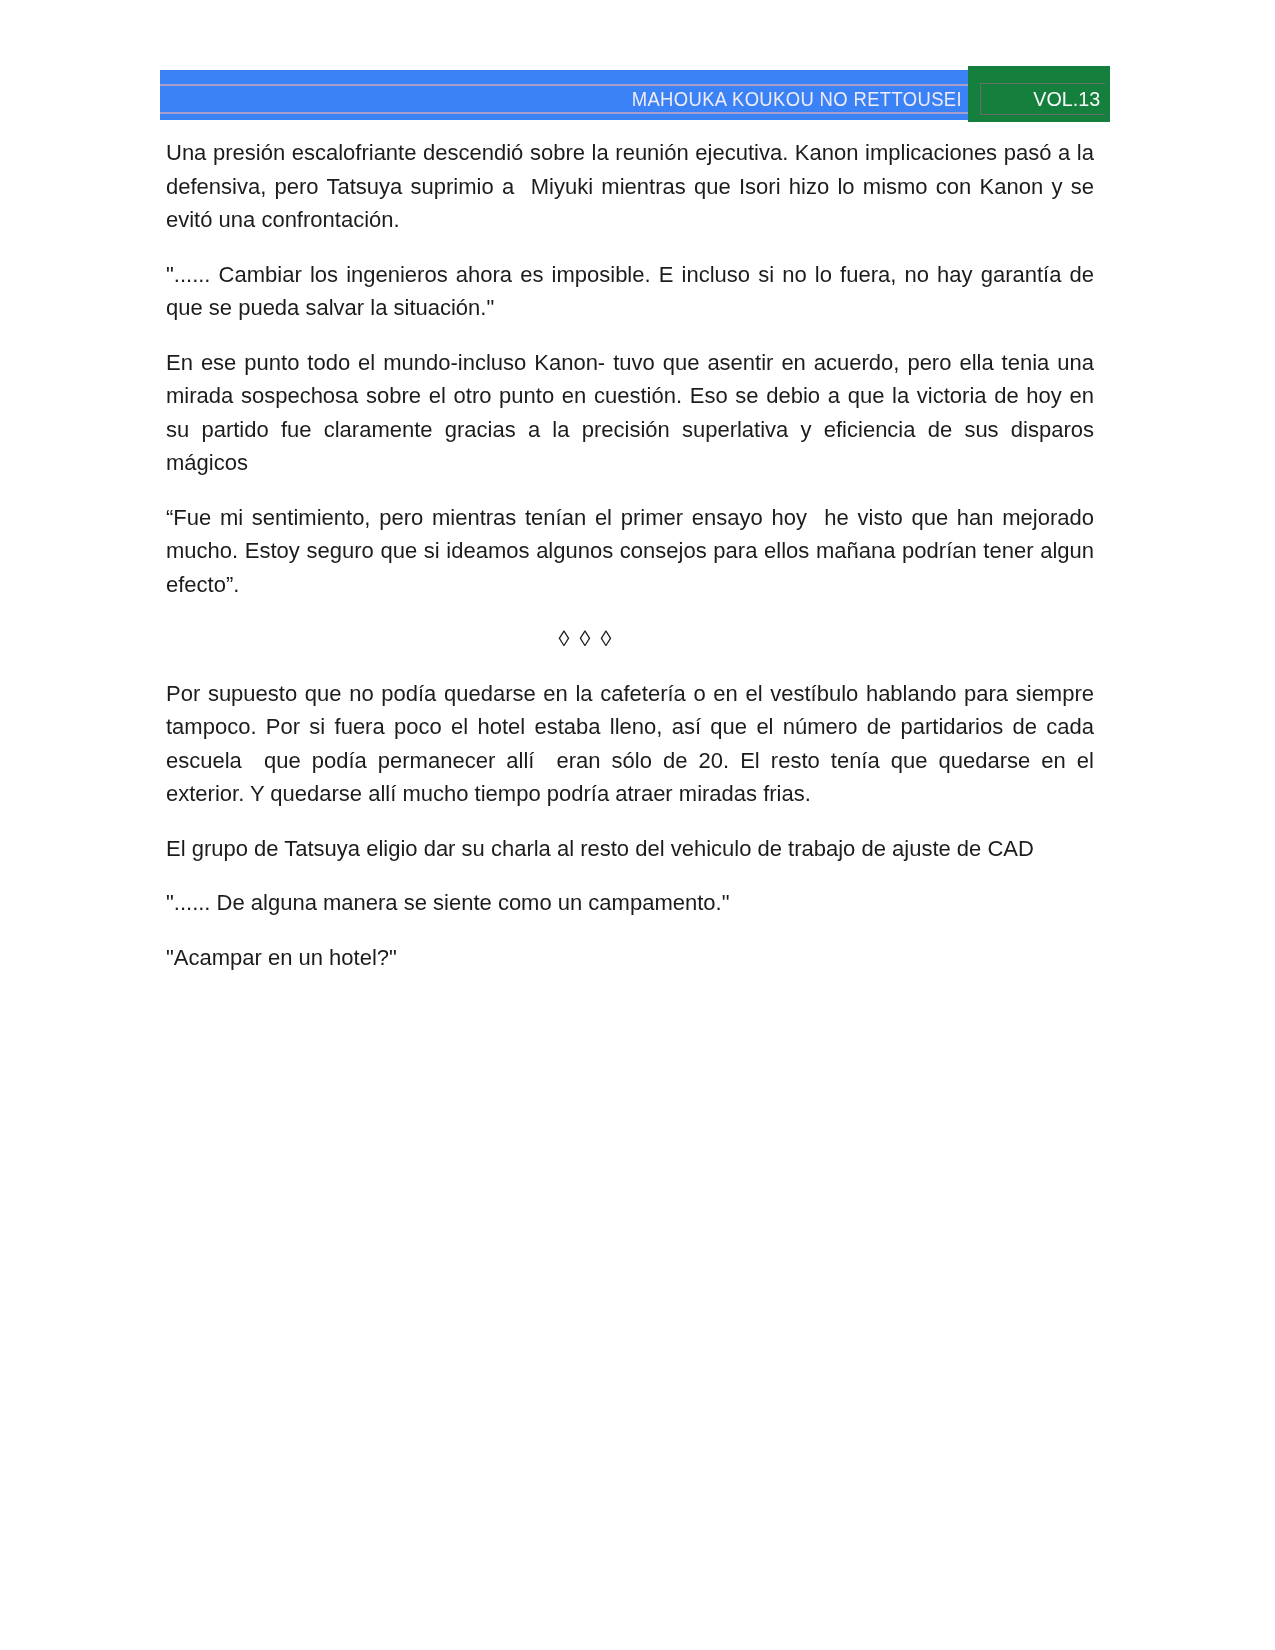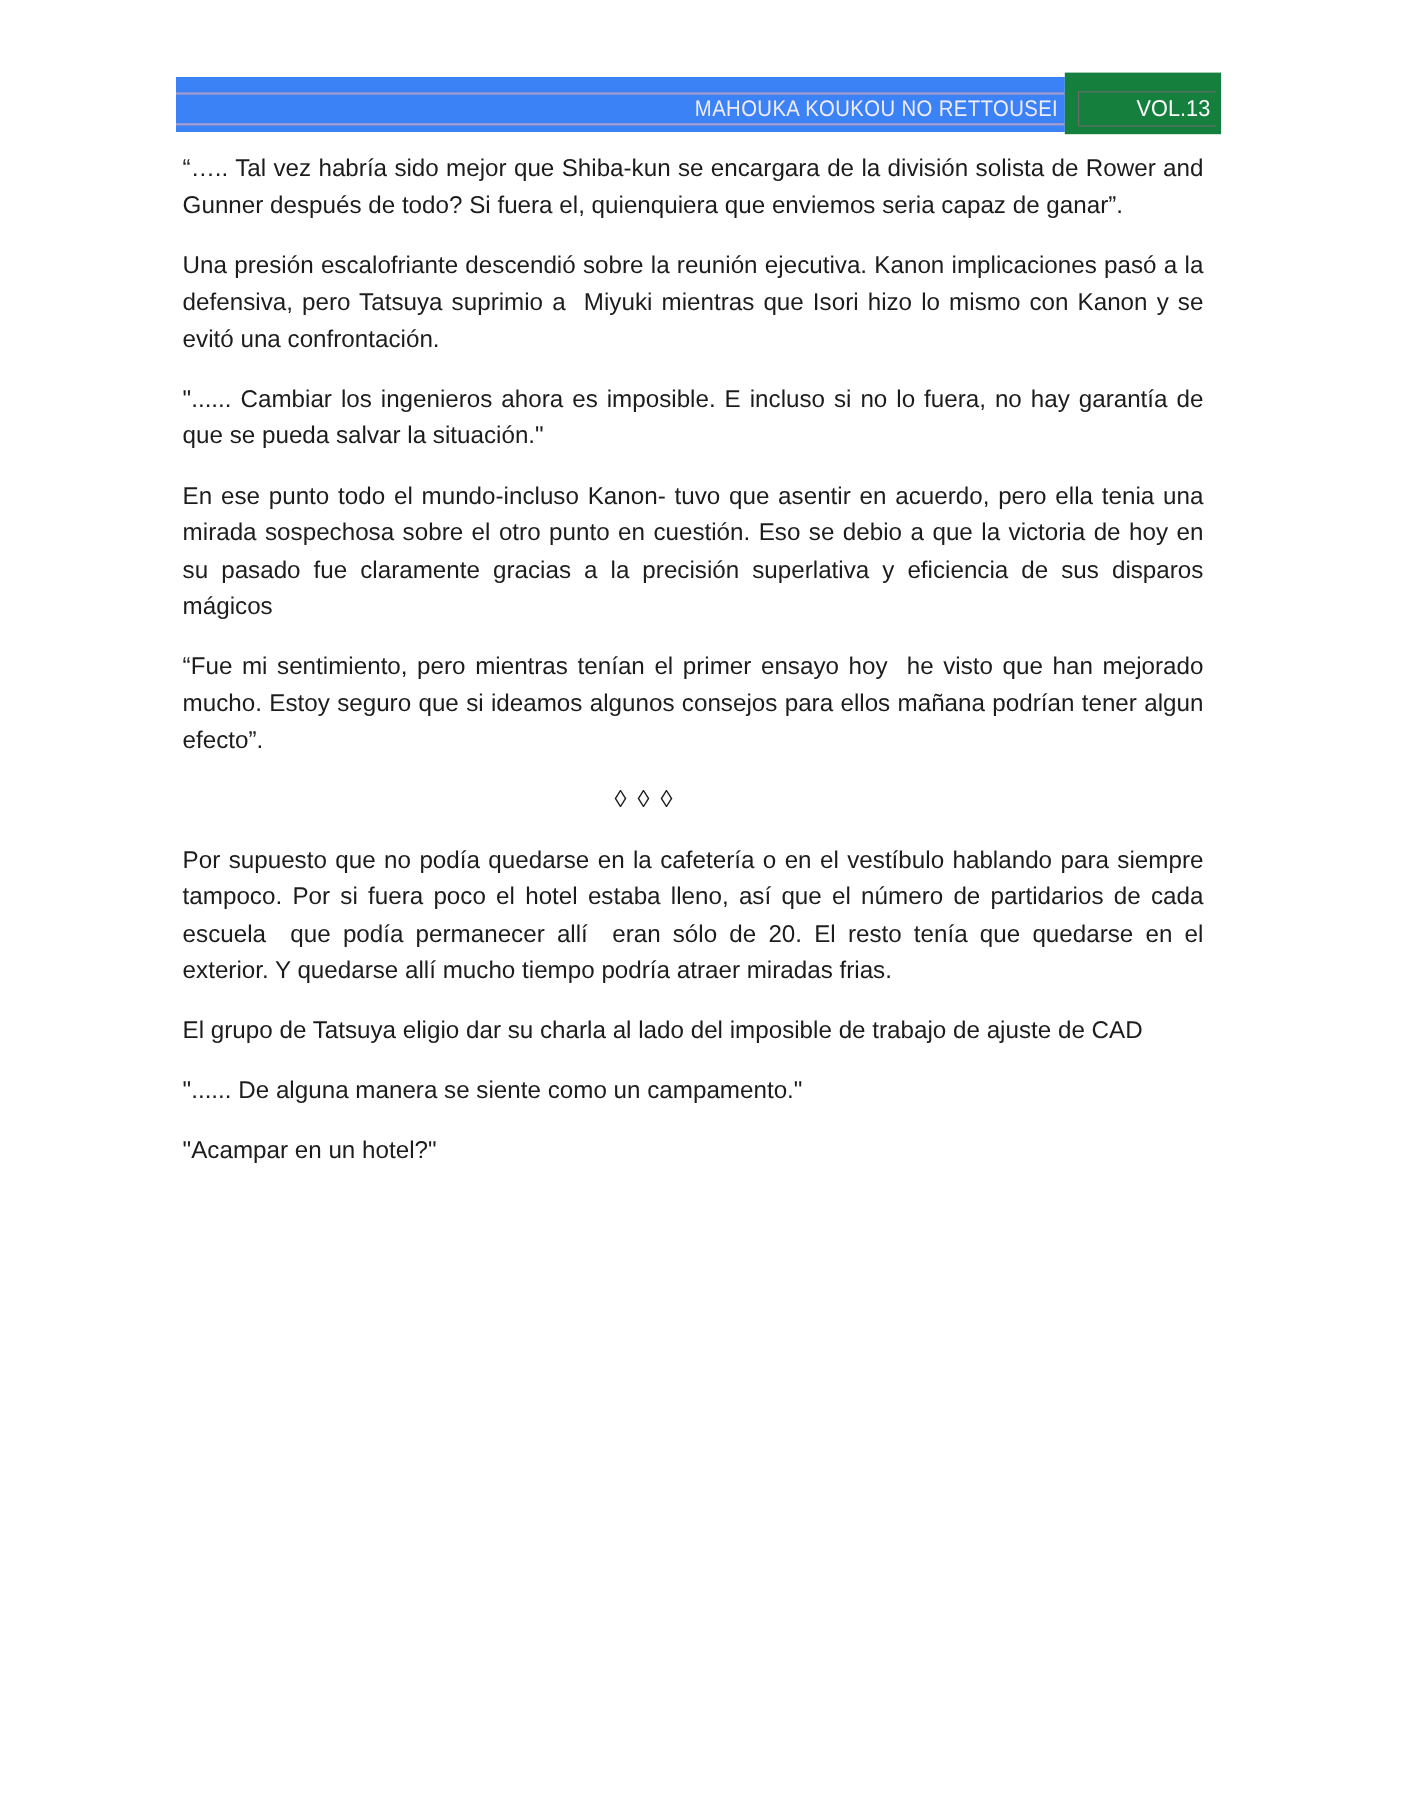--- a/index.html
+++ b/index.html
@@ -104,25 +104,24 @@
   </div>
 
   <div class="volume-box">
     <div class="inner-line-top"></div>
     <div class="inner-line-bottom"></div>
     <div class="inner-line-left"></div>
     <div class="volume-label">VOL.13</div>
   </div>
 
   <div class="content">
-    <p>“….. Tal vez habría sido mejor que Shiba-kun se encargara de la división solista de Rower and Gunner después de todo? Si fuera el, quienquiera que enviemos seria capaz de ganar”.</p>
     <p>Una presión escalofriante descendió sobre la reunión ejecutiva. Kanon implicaciones pasó a la defensiva, pero Tatsuya suprimio a  Miyuki mientras que Isori hizo lo mismo con Kanon y se evitó una confrontación.</p>
     <p>"...... Cambiar los ingenieros ahora es imposible. E incluso si no lo fuera, no hay garantía de que se pueda salvar la situación."</p>
-    <p>En ese punto todo el mundo-incluso Kanon- tuvo que asentir en acuerdo, pero ella tenia una mirada sospechosa sobre el otro punto en cuestión. Eso se debio a que la victoria de hoy en su pasado fue claramente gracias a la precisión superlativa y eficiencia de sus disparos mágicos</p>
+    <p>En ese punto todo el mundo-incluso Kanon- tuvo que asentir en acuerdo, pero ella tenia una mirada sospechosa sobre el otro punto en cuestión. Eso se debio a que la victoria de hoy en su partido fue claramente gracias a la precisión superlativa y eficiencia de sus disparos mágicos</p>
     <p>“Fue mi sentimiento, pero mientras tenían el primer ensayo hoy  he visto que han mejorado mucho. Estoy seguro que si ideamos algunos consejos para ellos mañana podrían tener algun efecto”.</p>
     <p class="separator">◊ ◊ ◊</p>
     <p>Por supuesto que no podía quedarse en la cafetería o en el vestíbulo hablando para siempre tampoco. Por si fuera poco el hotel estaba lleno, así que el número de partidarios de cada escuela  que podía permanecer allí  eran sólo de 20. El resto tenía que quedarse en el exterior. Y quedarse allí mucho tiempo podría atraer miradas frias.</p>
-    <p>El grupo de Tatsuya eligio dar su charla al lado del imposible de trabajo de ajuste de CAD</p>
+    <p>El grupo de Tatsuya eligio dar su charla al resto del vehiculo de trabajo de ajuste de CAD</p>
     <p>"...... De alguna manera se siente como un campamento."</p>
     <p>"Acampar en un hotel?"</p>
   </div>
 
 </div>
 
 </body></html>

